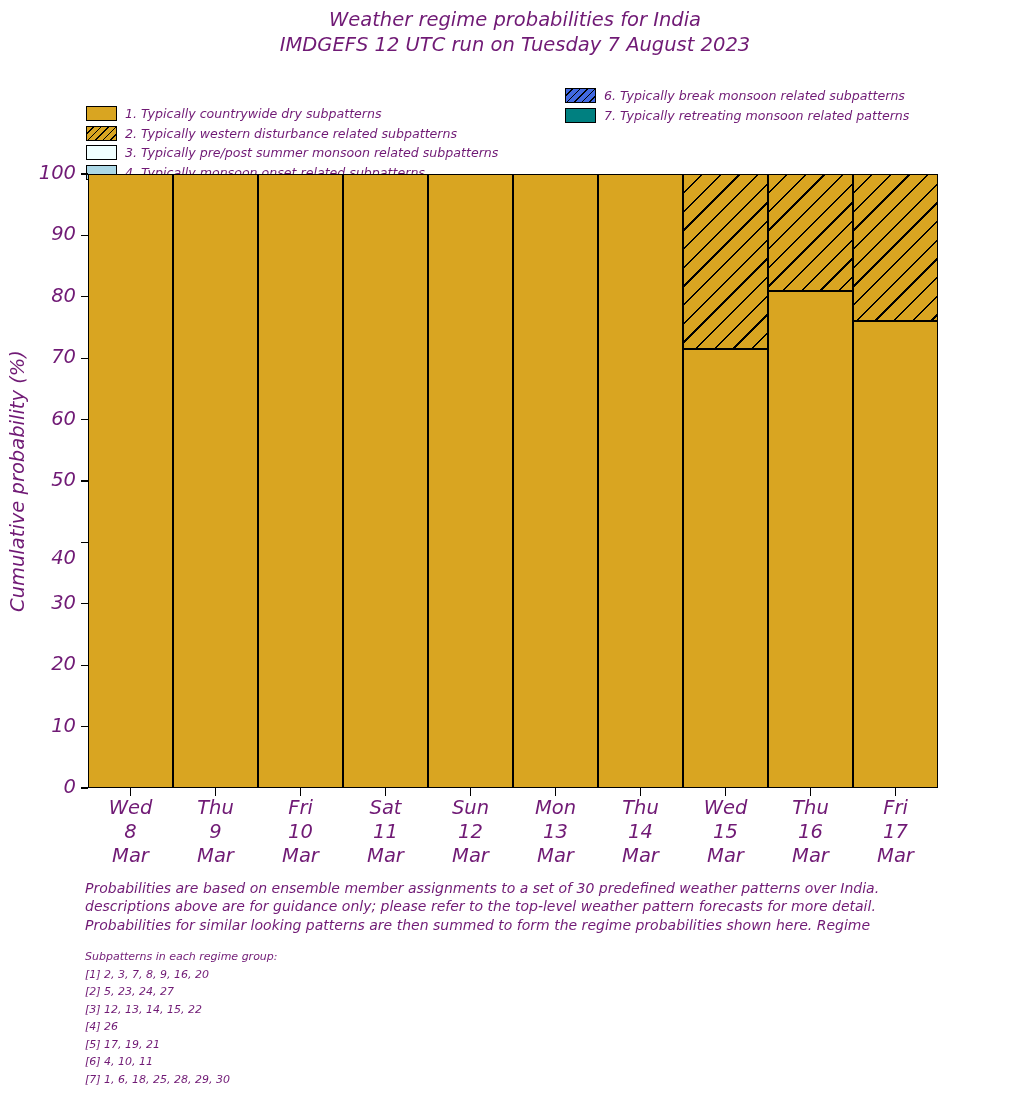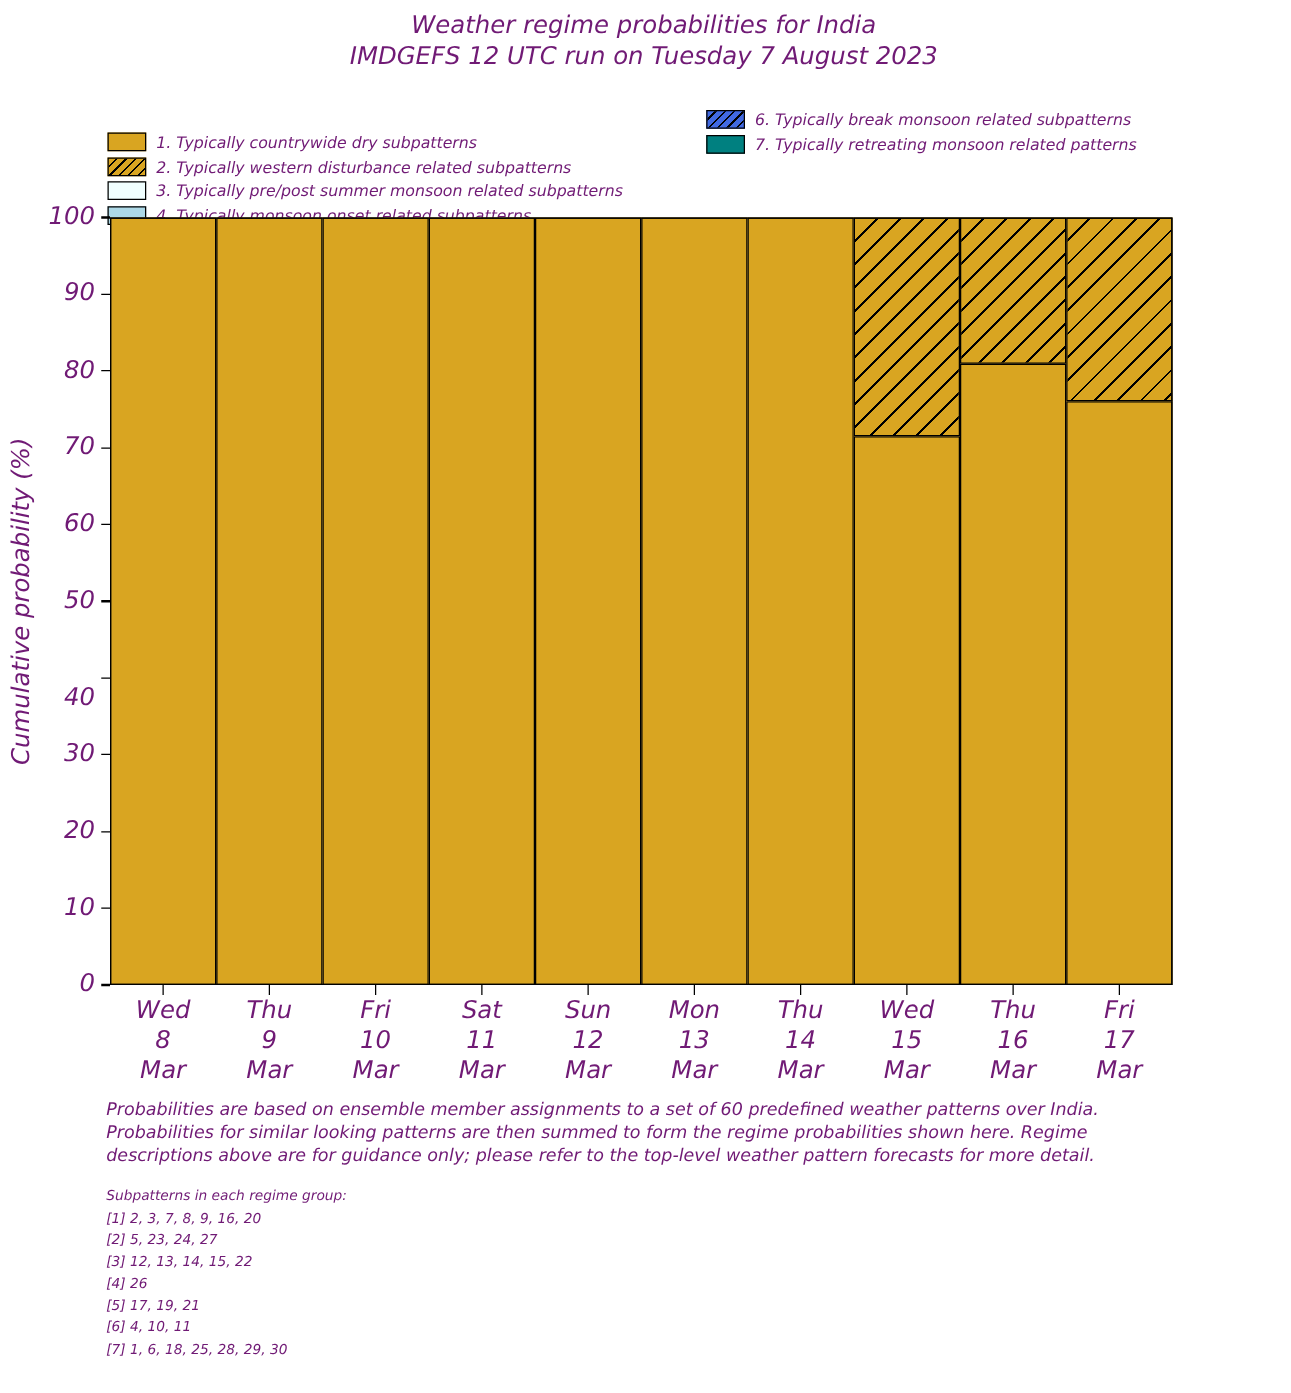--- a/index.html
+++ b/index.html
@@ -163,23 +163,23 @@
       <div class="bar-seg" style="left: 510px; width: 85px; bottom: 0px; height: 614px; background-color: rgb(217, 165, 33);"></div>
       <div class="bar-seg" style="left: 595px; width: 85px; bottom: 0px; height: 439.01px; background-color: rgb(217, 165, 33);"></div>
       <div class="bar-seg hatch" style="left: 595px; width: 85px; bottom: 439.01px; height: 174.99px; background-color: rgb(217, 165, 33);"></div>
       <div class="bar-seg" style="left: 680px; width: 85px; bottom: 0px; height: 497.34px; background-color: rgb(217, 165, 33);"></div>
       <div class="bar-seg hatch" style="left: 680px; width: 85px; bottom: 497.34px; height: 116.66px; background-color: rgb(217, 165, 33);"></div>
       <div class="bar-seg" style="left: 765px; width: 85px; bottom: 0px; height: 466.64px; background-color: rgb(217, 165, 33);"></div>
       <div class="bar-seg hatch" style="left: 765px; width: 85px; bottom: 466.64px; height: 147.36px; background-color: rgb(217, 165, 33);"></div>
     </div>
 
   <div class="footer">
-    <div>Probabilities are based on ensemble member assignments to a set of 60 predefined weather patterns over India.</div>
+    <div>Probabilities are based on ensemble member assignments to a set of 30 predefined weather patterns over India.</div>
+    <div>descriptions above are for guidance only; please refer to the top-level weather pattern forecasts for more detail.</div>
     <div>Probabilities for similar looking patterns are then summed to form the regime probabilities shown here. Regime</div>
-    <div>descriptions above are for guidance only; please refer to the top-level weather pattern forecasts for more detail.</div>
   </div>
 
   <div class="subpatterns">
     <div>Subpatterns in each regime group:</div>
     <div>[1] 2, 3, 7, 8, 9, 16, 20</div>
     <div>[2] 5, 23, 24, 27</div>
     <div>[3] 12, 13, 14, 15, 22</div>
     <div>[4] 26</div>
     <div>[5] 17, 19, 21</div>
     <div>[6] 4, 10, 11</div>

